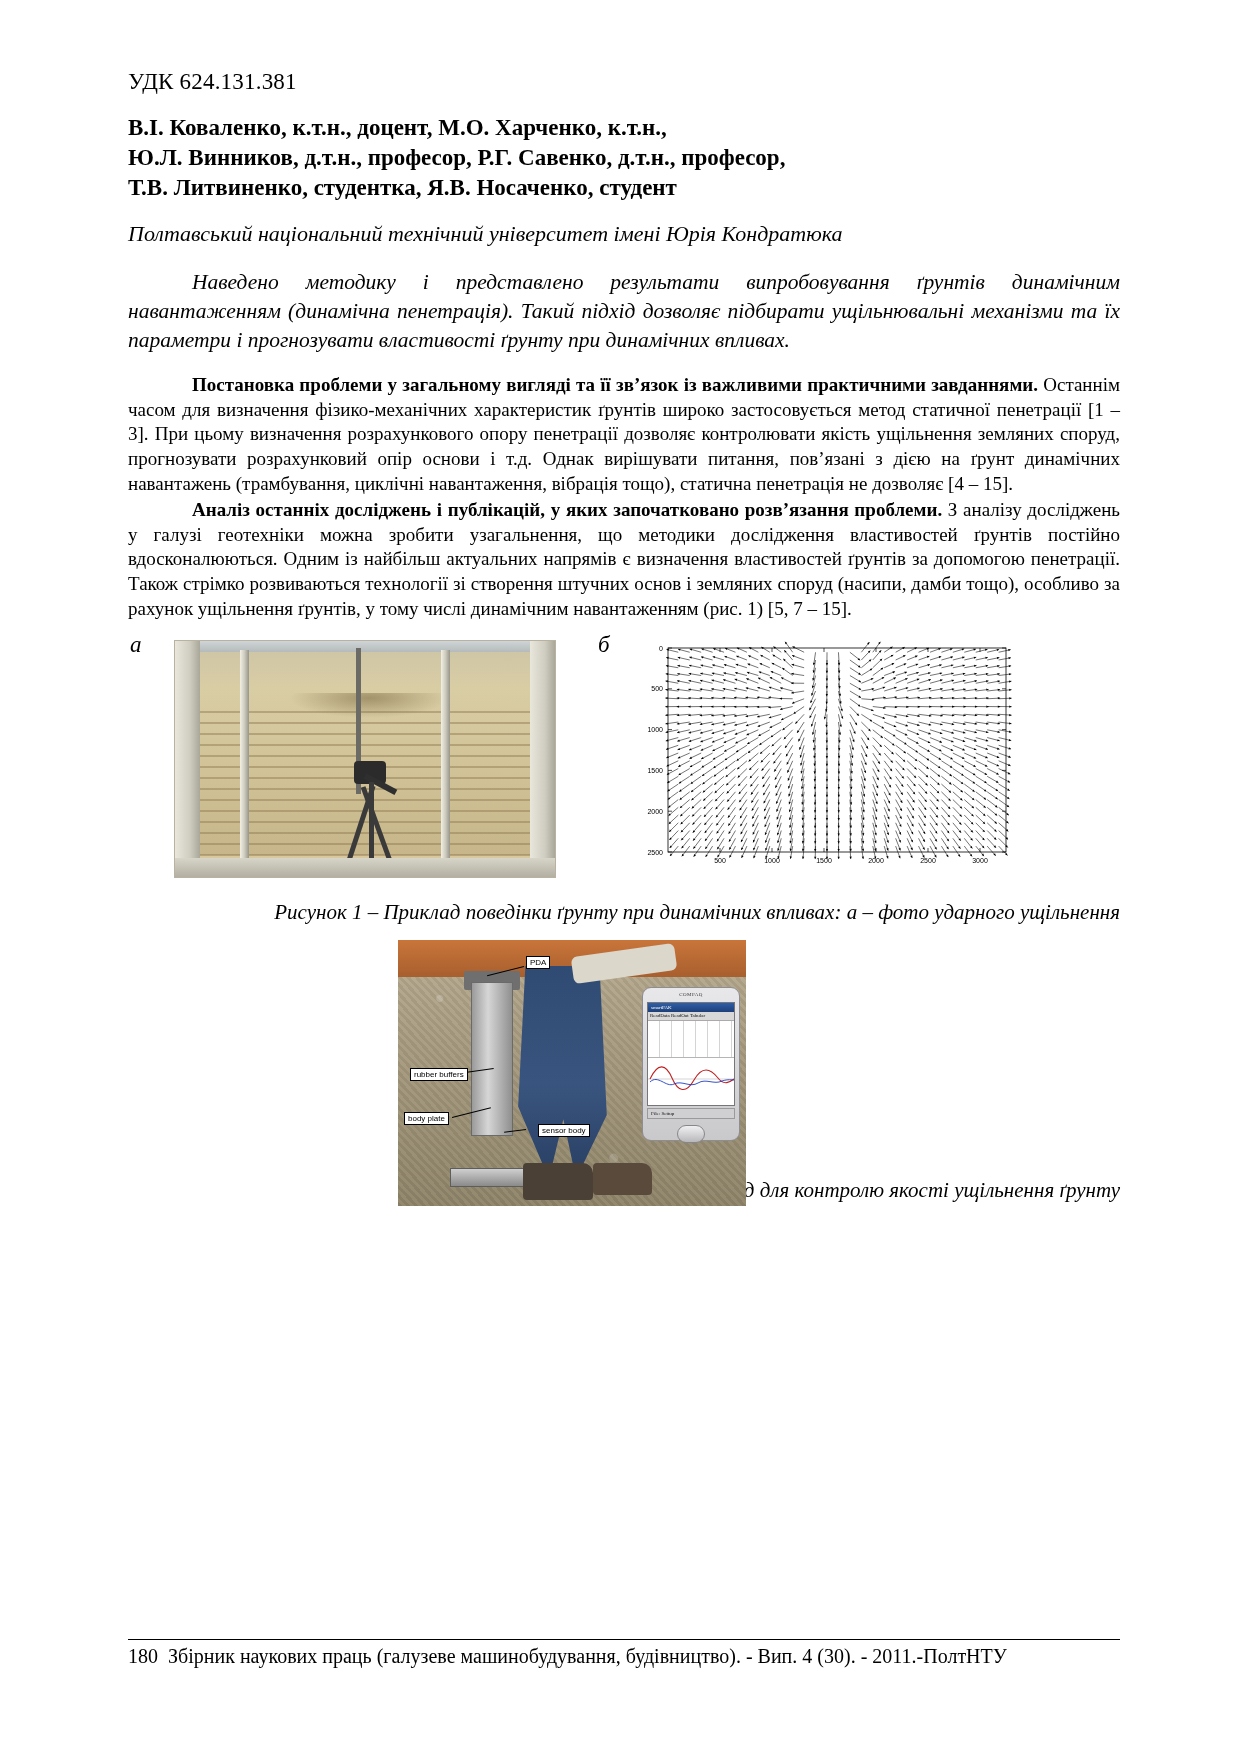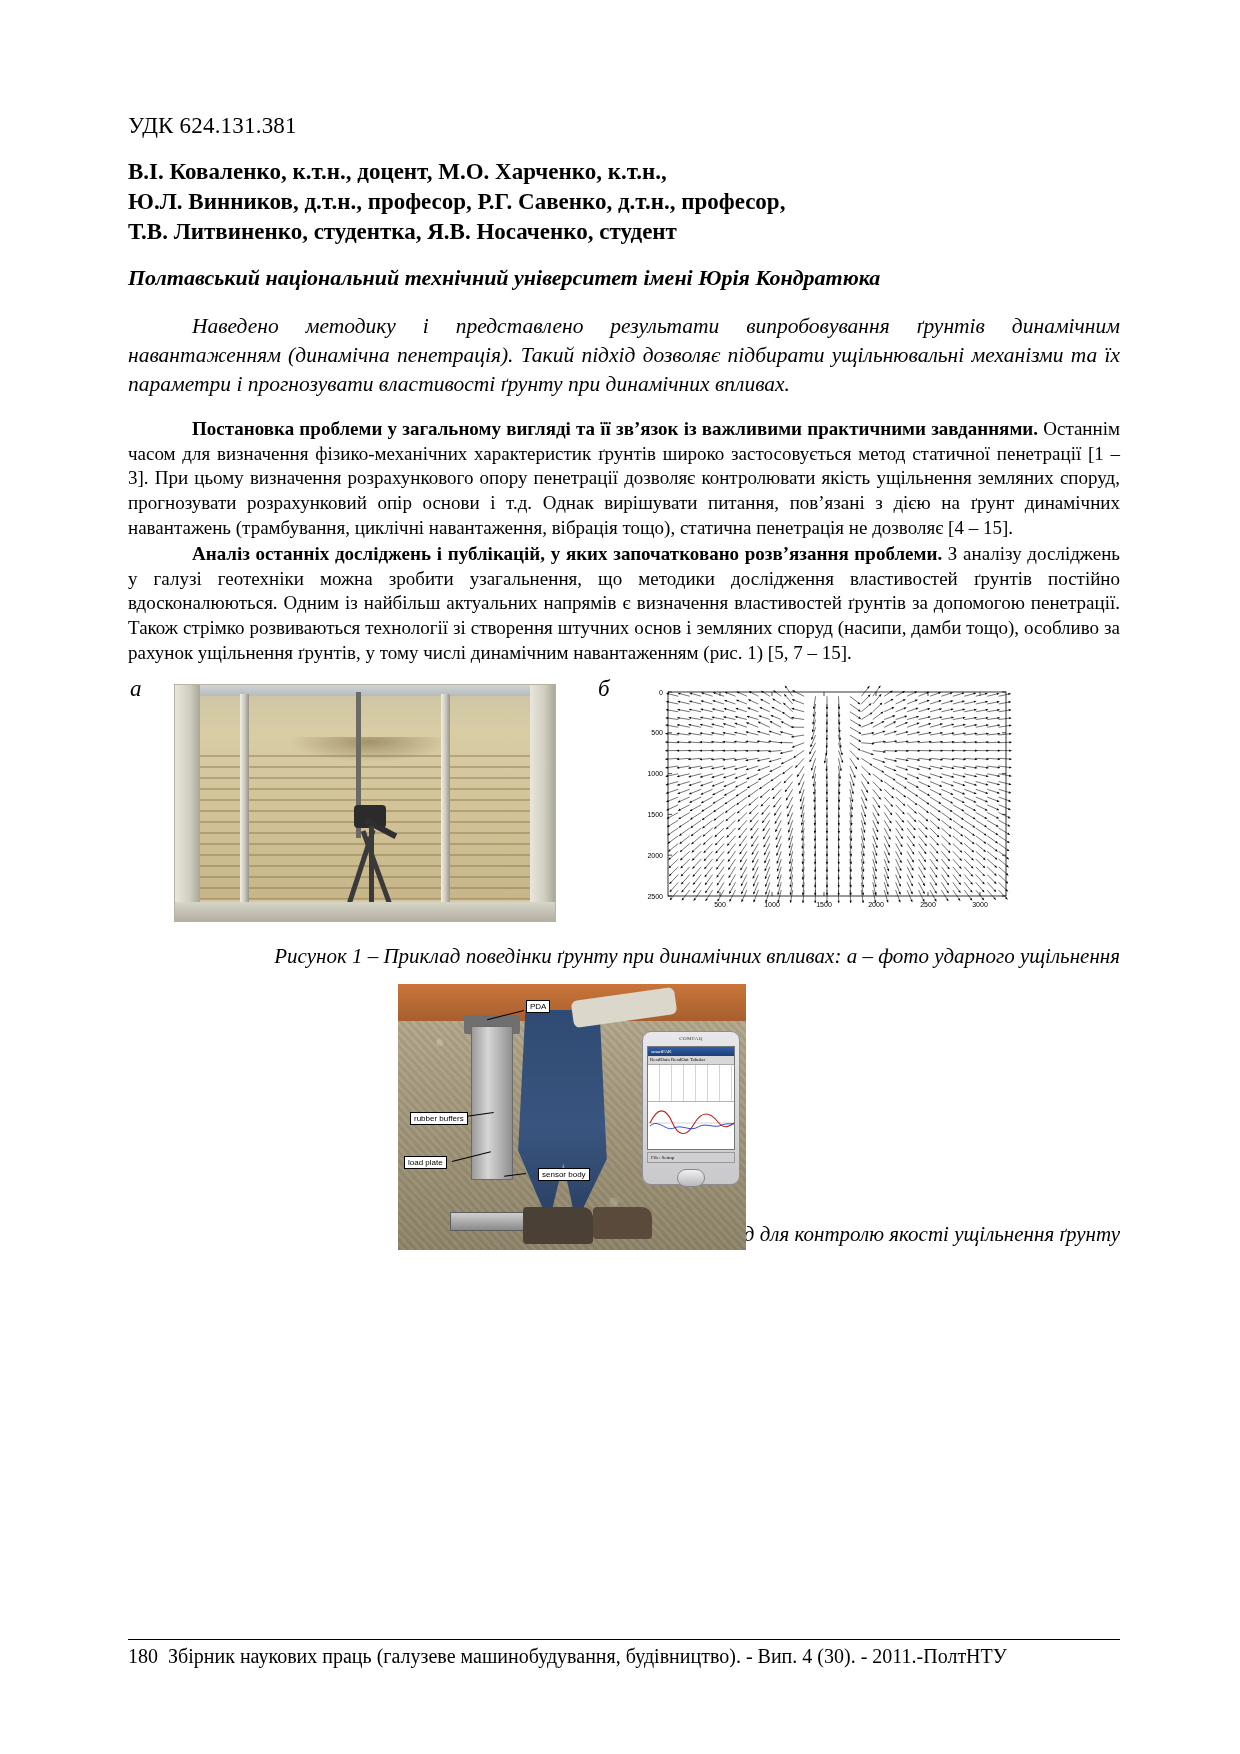--- a/index.html
+++ b/index.html
@@ -15,41 +15,41 @@
     color: #000000;
     position: relative;
     overflow: hidden;
   }
   .page {
     position: absolute;
     left: 0; top: 0;
     width: 1240px;
     height: 1754px;
     box-sizing: border-box;
-    padding: 112px 120px 0 128px;
+    padding: 68px 120px 0 128px;
   }
 
   
   .udk {
     font-size: 23px;
     line-height: 1.25;
     margin-bottom: 16px;
     letter-spacing: .2px;
   }
   .authors {
     font-size: 23px;
     font-weight: bold;
     line-height: 1.32;
     margin-bottom: 16px;
   }
   .authors div { white-space: nowrap; }
 
   .affiliation {
     font-size: 22px;
-    font-weight: bold;
+    font-weight: normal;
     font-style: italic;
     line-height: 1.3;
     margin-bottom: 20px;
   }
 
   .title {
     text-align: center;
     font-size: 26px;
     font-weight: bold;
     line-height: 1.26;
@@ -1937,21 +1937,21 @@
       <div class="pb-boot"></div>
       <div class="pb-boot2"></div>
 
       <div class="lead" style="left:126px;top:26px;width:38px;transform:rotate(166deg);"></div>
       <div class="lead" style="left:60px;top:133px;width:36px;transform:rotate(-8deg);"></div>
       <div class="lead" style="left:54px;top:177px;width:40px;transform:rotate(-14deg);"></div>
       <div class="lead" style="left:128px;top:189px;width:22px;transform:rotate(173deg);"></div>
 
       <span class="callout c-pda">PDA</span>
       <span class="callout c-rubber">rubber buffers</span>
-      <span class="callout c-load">load plate</span>
+      <span class="callout c-load">body plate</span>
       <span class="callout c-sensor">sensor body</span>
 
       <div class="pda">
         <div class="pda-top">COMPAQ</div>
         <div class="pda-screen">
           <div class="pda-titlebar">smartPAK</div>
           <div class="pda-menubar">ReadData  ReadOut  Tabular</div>
           <div class="pda-grid"></div>
           <div class="pda-plot">
             <svg width="88" height="42" viewBox="0 0 88 42">

